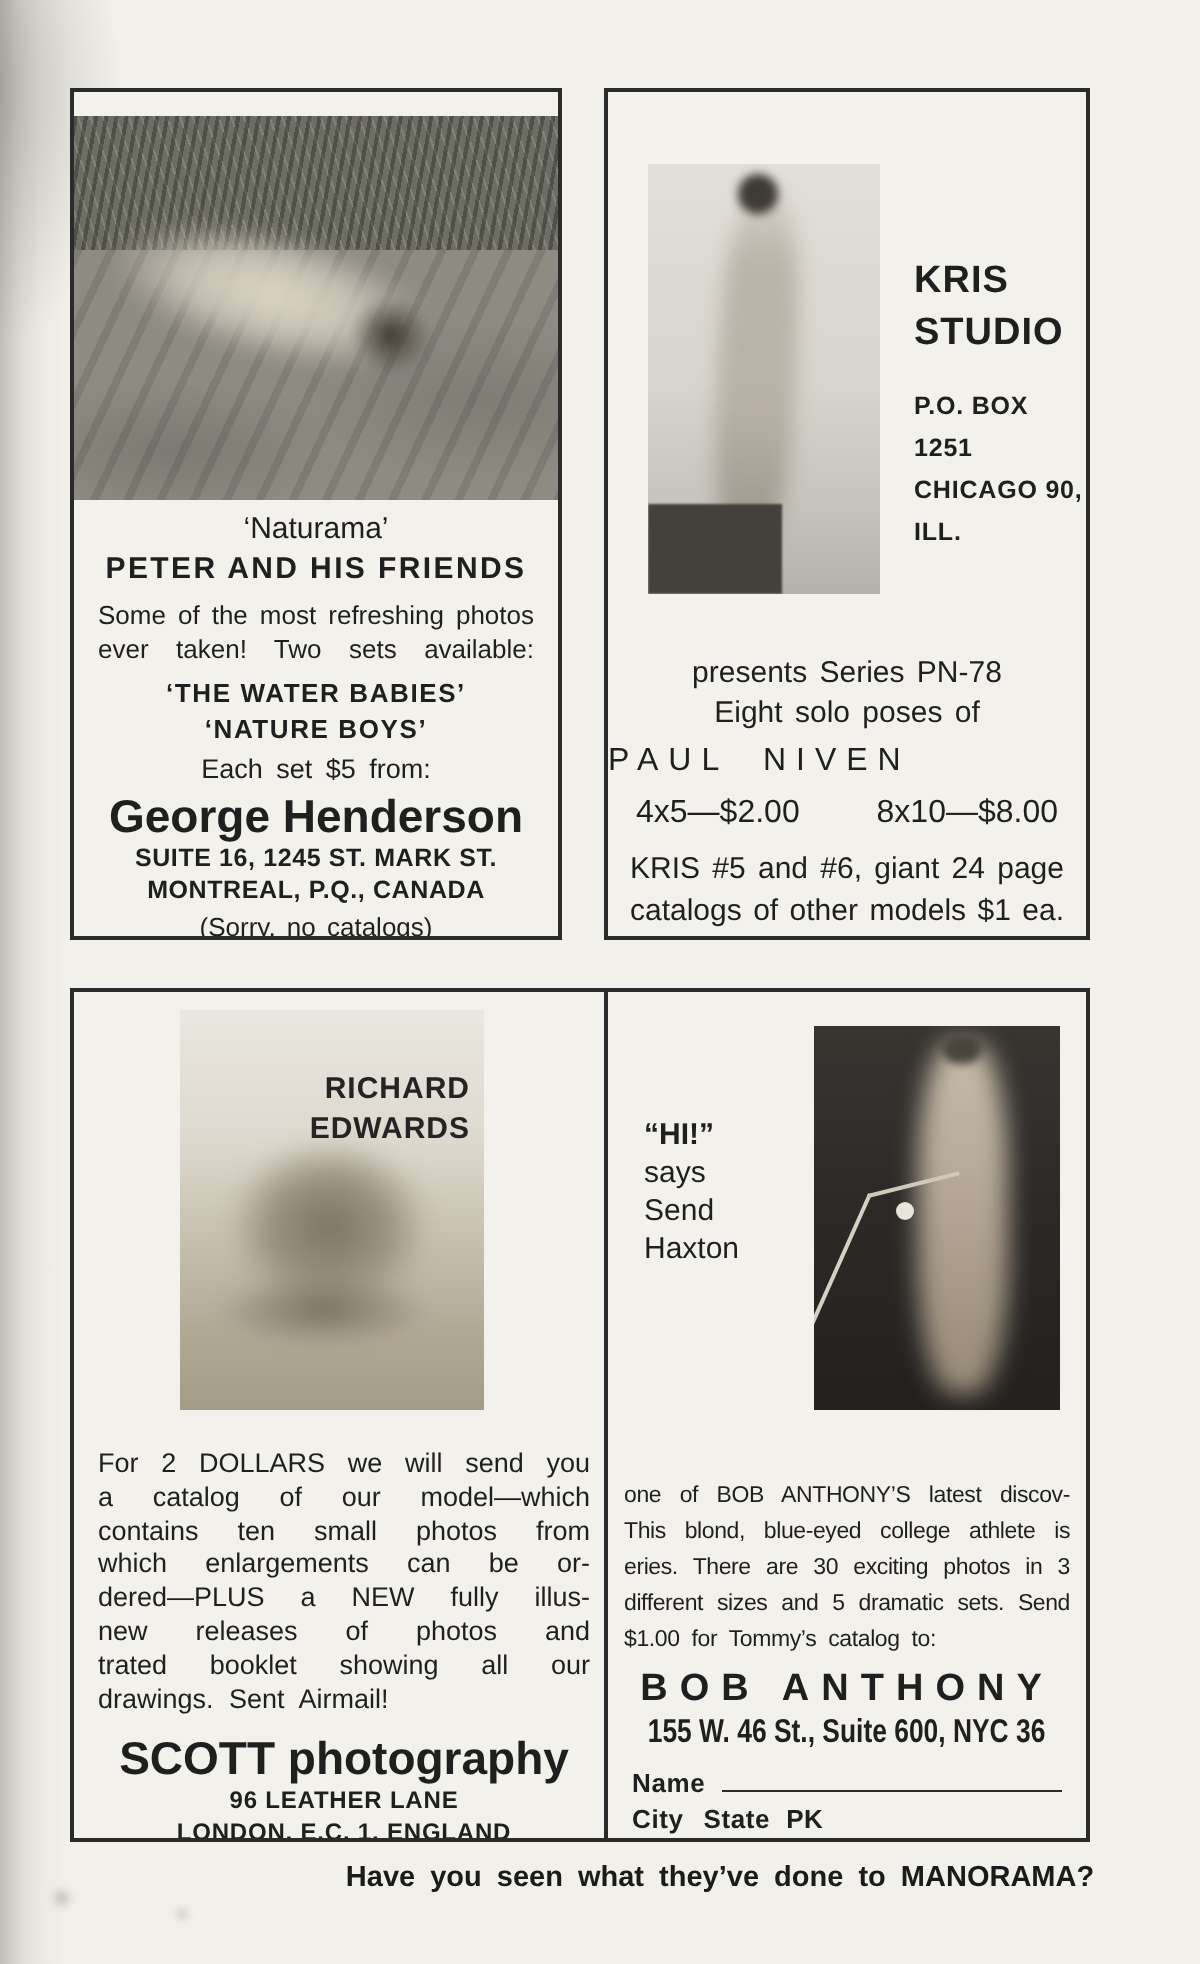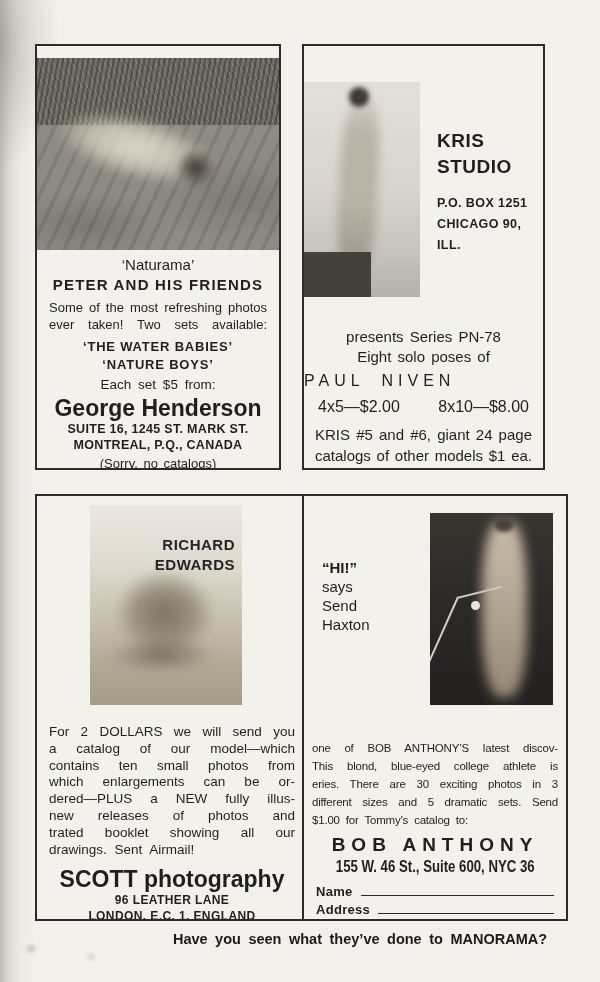--- a/index.html
+++ b/index.html
@@ -18,21 +18,21 @@
     background:radial-gradient(80px 170px at 0% 20%,rgba(90,88,84,.28),rgba(90,88,84,0) 75%);
   }
   .smudge{position:absolute;border-radius:50%;filter:blur(1.5px);pointer-events:none;}
   .s1{left:24px;top:944px;width:14px;height:10px;background:radial-gradient(circle,rgba(96,94,88,.35),rgba(96,94,88,0) 70%);}
   .s2{left:86px;top:953px;width:10px;height:8px;background:radial-gradient(circle,rgba(96,94,88,.28),rgba(96,94,88,0) 70%);}
 
   .box{position:absolute;border:2px solid #2b2b2b;box-sizing:border-box;overflow:hidden;background:#f3f1eb;}
   .tl{left:35px;top:44px;width:246px;height:426px;}
   .tr{left:302px;top:44px;width:243px;height:426px;}
   .bl{left:35px;top:494px;width:274px;height:427px;}
-  .br{left:302px;top:494px;width:266px;height:427px;}
+  .br{left:302px;top:494px;width:243px;height:427px;}
 
   .photo{position:relative;overflow:hidden;}
   .photo>div{position:absolute;}
 
   
   .p-naturama{position:absolute;left:0;top:12px;width:242px;height:192px;background:#8c8a82;}
   .p-naturama .grass{left:0;top:0;width:100%;height:35%;
     background:#6d6d64;
     background-image:
       repeating-linear-gradient(100deg,rgba(28,30,24,.38) 0 2px,rgba(0,0,0,0) 2px 5px),
@@ -86,21 +86,21 @@
   .nat-quote{margin-top:6px;font-size:15px;}
   .nat-title{margin-top:3px;font-size:15px;font-weight:700;letter-spacing:1.2px;white-space:nowrap;}
   .nat-intro{margin-top:7px;font-size:13px;line-height:16.5px;word-spacing:2px;}
   .nat-set{margin-top:6px;font-size:13px;font-weight:700;letter-spacing:.8px;}
   .nat-set2{margin-top:3px;}
   .nat-price{margin-top:5px;font-size:13.5px;word-spacing:3px;}
   .nat-seller{margin-top:3px;font-size:23px;font-weight:700;line-height:27px;white-space:nowrap;}
   .nat-addr{font-size:12.5px;font-weight:700;line-height:15.5px;letter-spacing:.3px;white-space:nowrap;}
   .nat-note{margin-top:3px;font-size:13px;word-spacing:2px;}
 
-  .kris-top{display:flex;padding:36px 0 0 0;}
+  .kris-top{display:flex;padding:36px 0 0 20px;}
   .kris-info{margin-left:17px;padding-top:46px;}
   .kris-name{font-size:19px;font-weight:700;line-height:26px;letter-spacing:.5px;}
   .kris-addr{margin-top:13px;font-size:12.5px;font-weight:700;line-height:21px;letter-spacing:.4px;}
   .kris-presents{margin-top:30px;text-align:center;font-size:15px;line-height:20px;word-spacing:2px;}
   .kris-model{margin-top:5px;font-size:16px;letter-spacing:5px;word-spacing:8px;}
   .kris-prices{display:flex;justify-content:space-between;margin-top:8px;padding:0 14px;font-size:16px;}
   .kris-note{margin:9px 11px 0;font-size:15px;line-height:20.5px;}
 
   .scott-body{margin:19px 12px 0;font-size:13.5px;line-height:16.8px;}
   .scott-body .jlast{word-spacing:4px;}
@@ -240,24 +240,20 @@
     <div class="anthony-name">BOB ANTHONY</div>
     <div class="anthony-addr">
       <span>155 W. 46 St., Suite 600, NYC 36</span>
     </div>
     <div class="form">
       <div class="form-row">
         <span class="flabel">Name</span>
         <span class="fline"></span>
       </div>
       <div class="form-row">
-        <span class="flabel">Address</span>
-        <span class="fline"></span>
-      </div>
-      <div class="form-row">
         <span class="flabel">City</span>
 
         <span class="flabel fstate">State</span>
 
         <span class="flabel fpk">PK</span>
       </div>
     </div>
   </section>
 
   <div class="footer">Have you seen what they’ve done to MANORAMA?</div>

